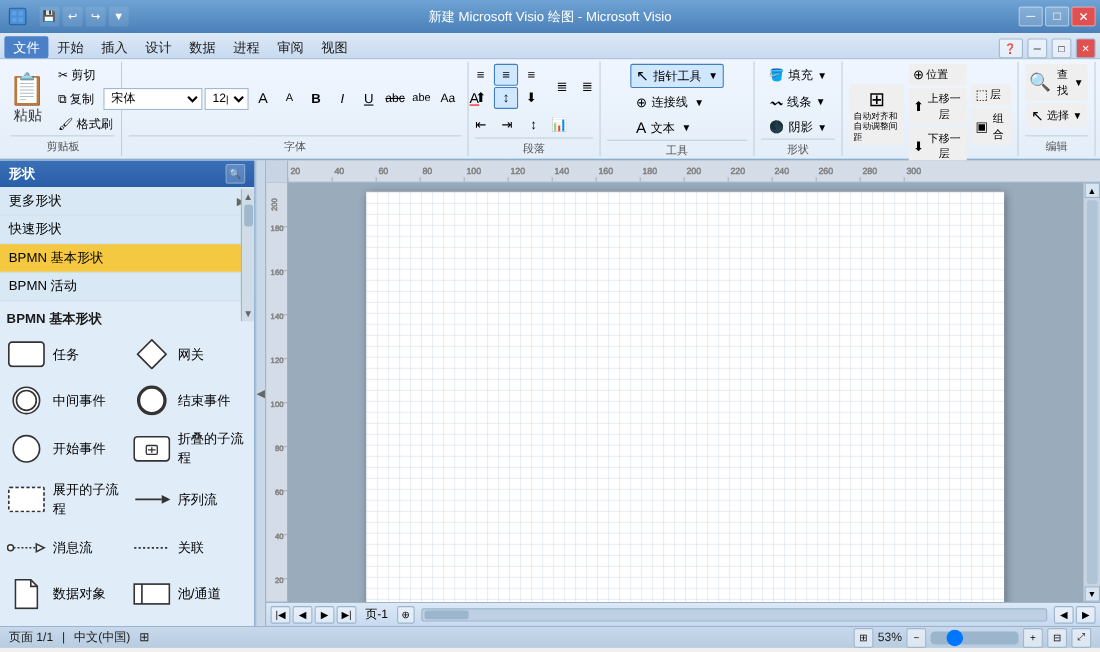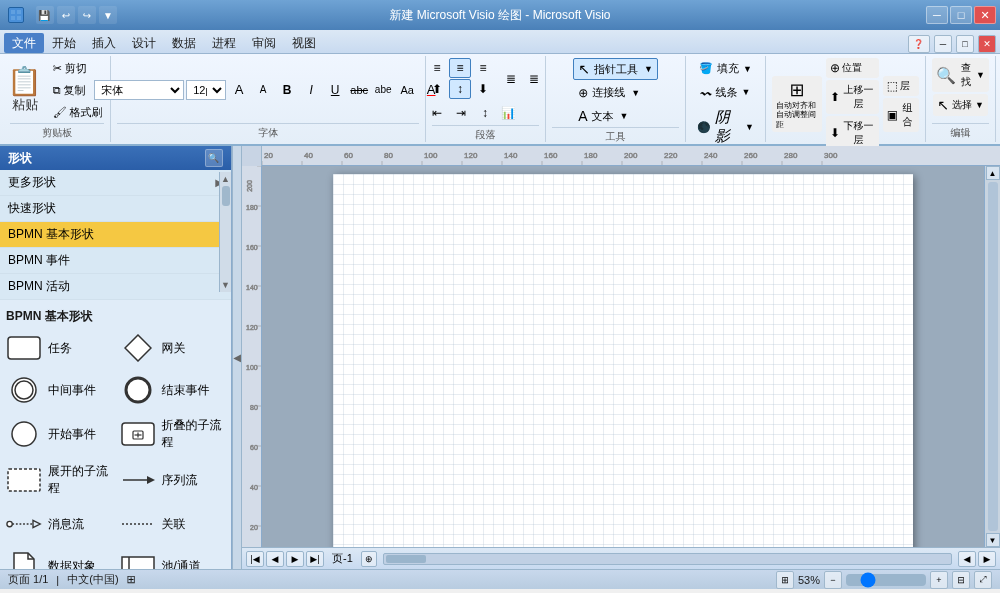--- a/index.html
+++ b/index.html
@@ -436,21 +436,21 @@
           <span style="font-size:11px;">填充</span>
           <span style="font-size:9px;">▼</span>
         </div>
         <div class="tool-item">
           <span style="font-size:11px;">〰</span>
           <span style="font-size:11px;">线条</span>
           <span style="font-size:9px;">▼</span>
         </div>
         <div class="tool-item">
           <span style="font-size:11px;">🌑</span>
-          <span style="font-size:15px;font-style:italic;">阴影</span>
+          <span style="font-size:11px;">阴影</span>
           <span style="font-size:9px;">▼</span>
         </div>
       </div>
       <div class="ribbon-group-label">形状</div>
     </div>
 
     <div class="ribbon-group arrange-group" style="min-width:160px;">
       <div class="ribbon-group-content" style="gap:4px;">
         <div style="display:flex;flex-direction:column;align-items:center;gap:2px;">
           <button class="ribbon-btn" style="min-width:50px;">
@@ -519,23 +519,20 @@
     <div class="sidebar-list" style="background:#d8e8f4;">
       <div class="sidebar-item">
         <span>更多形状</span>
         <span class="sidebar-item-arrow">▶</span>
       </div>
       <div class="sidebar-item">
         <span>快速形状</span>
       </div>
       <div class="sidebar-item active">
         <span>BPMN 基本形状</span>
-      </div>
-      <div class="sidebar-item">
-        <span>BPMN 事件</span>
       </div>
       <div class="sidebar-item">
         <span>BPMN 活动</span>
       </div>
     </div>
 
     <div style="position:absolute;right:0;top:26px;width:12px;height:120px;background:#d0dce8;border-left:1px solid #9ab5cc;display:flex;flex-direction:column;align-items:center;">
       <div style="font-size:9px;margin-top:2px;color:#666;">▲</div>
       <div style="width:8px;height:20px;background:#a0b8cc;border-radius:3px;margin-top:2px;"></div>
       <div style="font-size:9px;margin-top:auto;margin-bottom:2px;color:#666;">▼</div>

